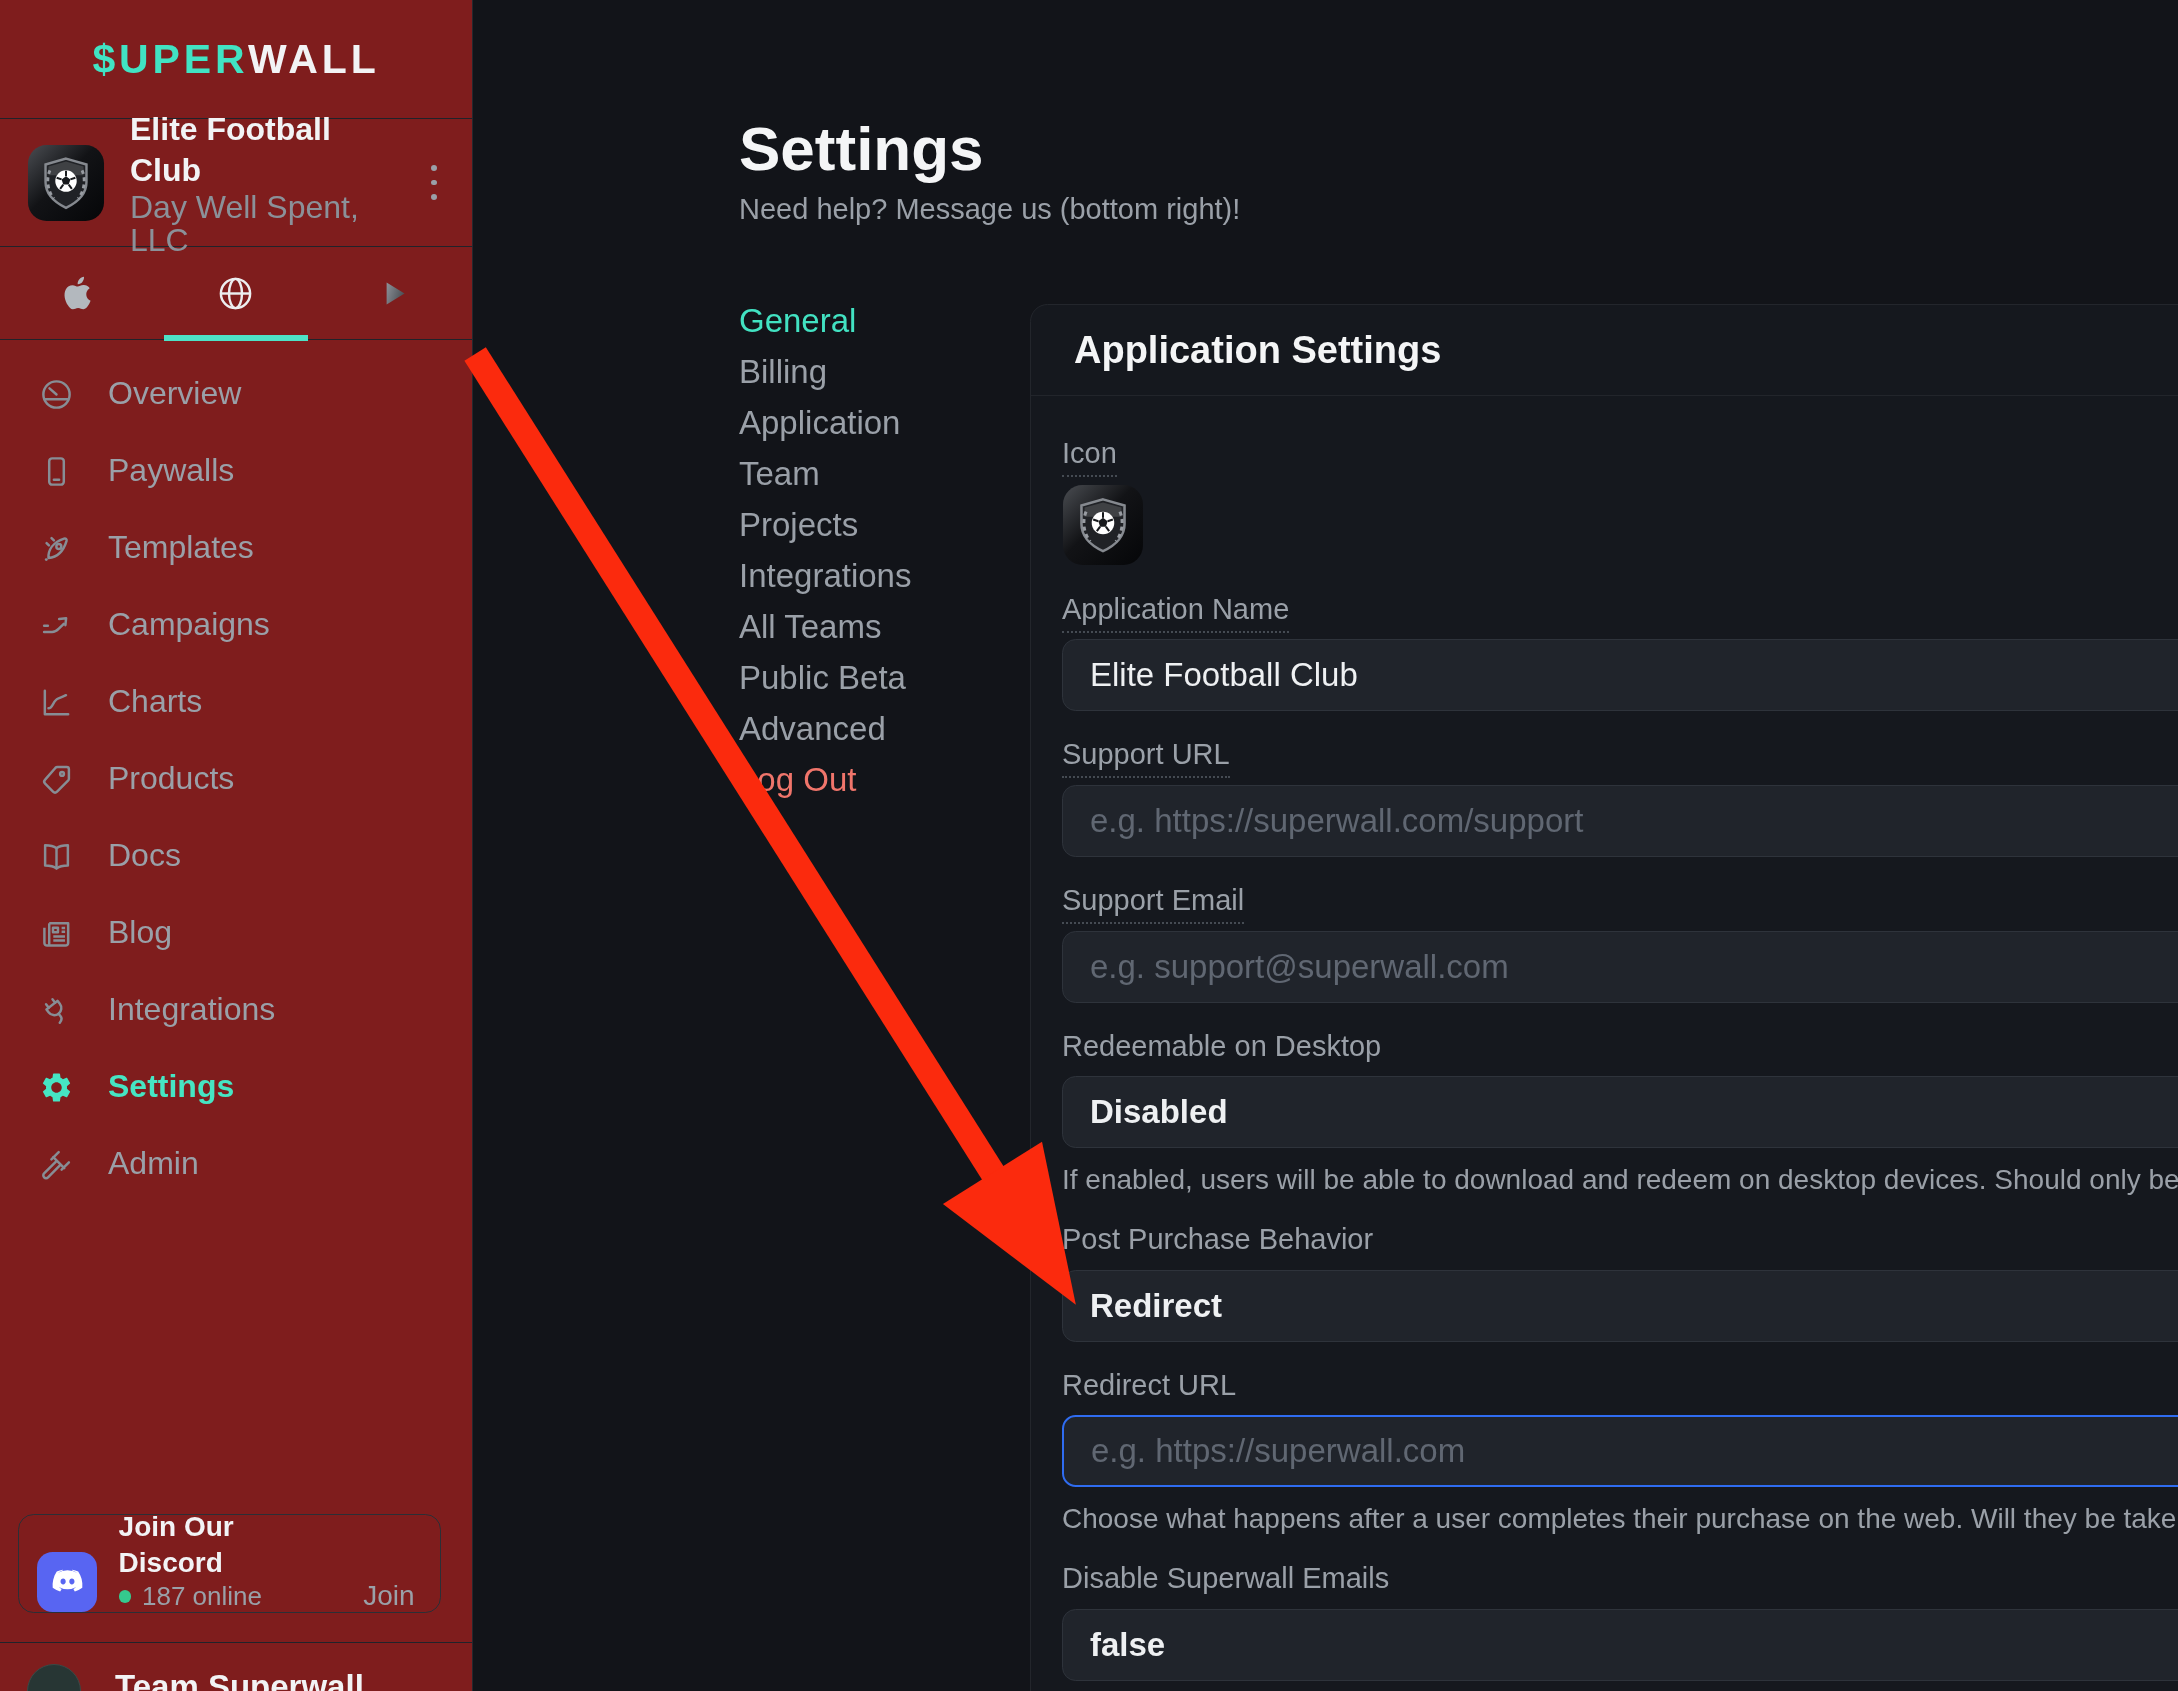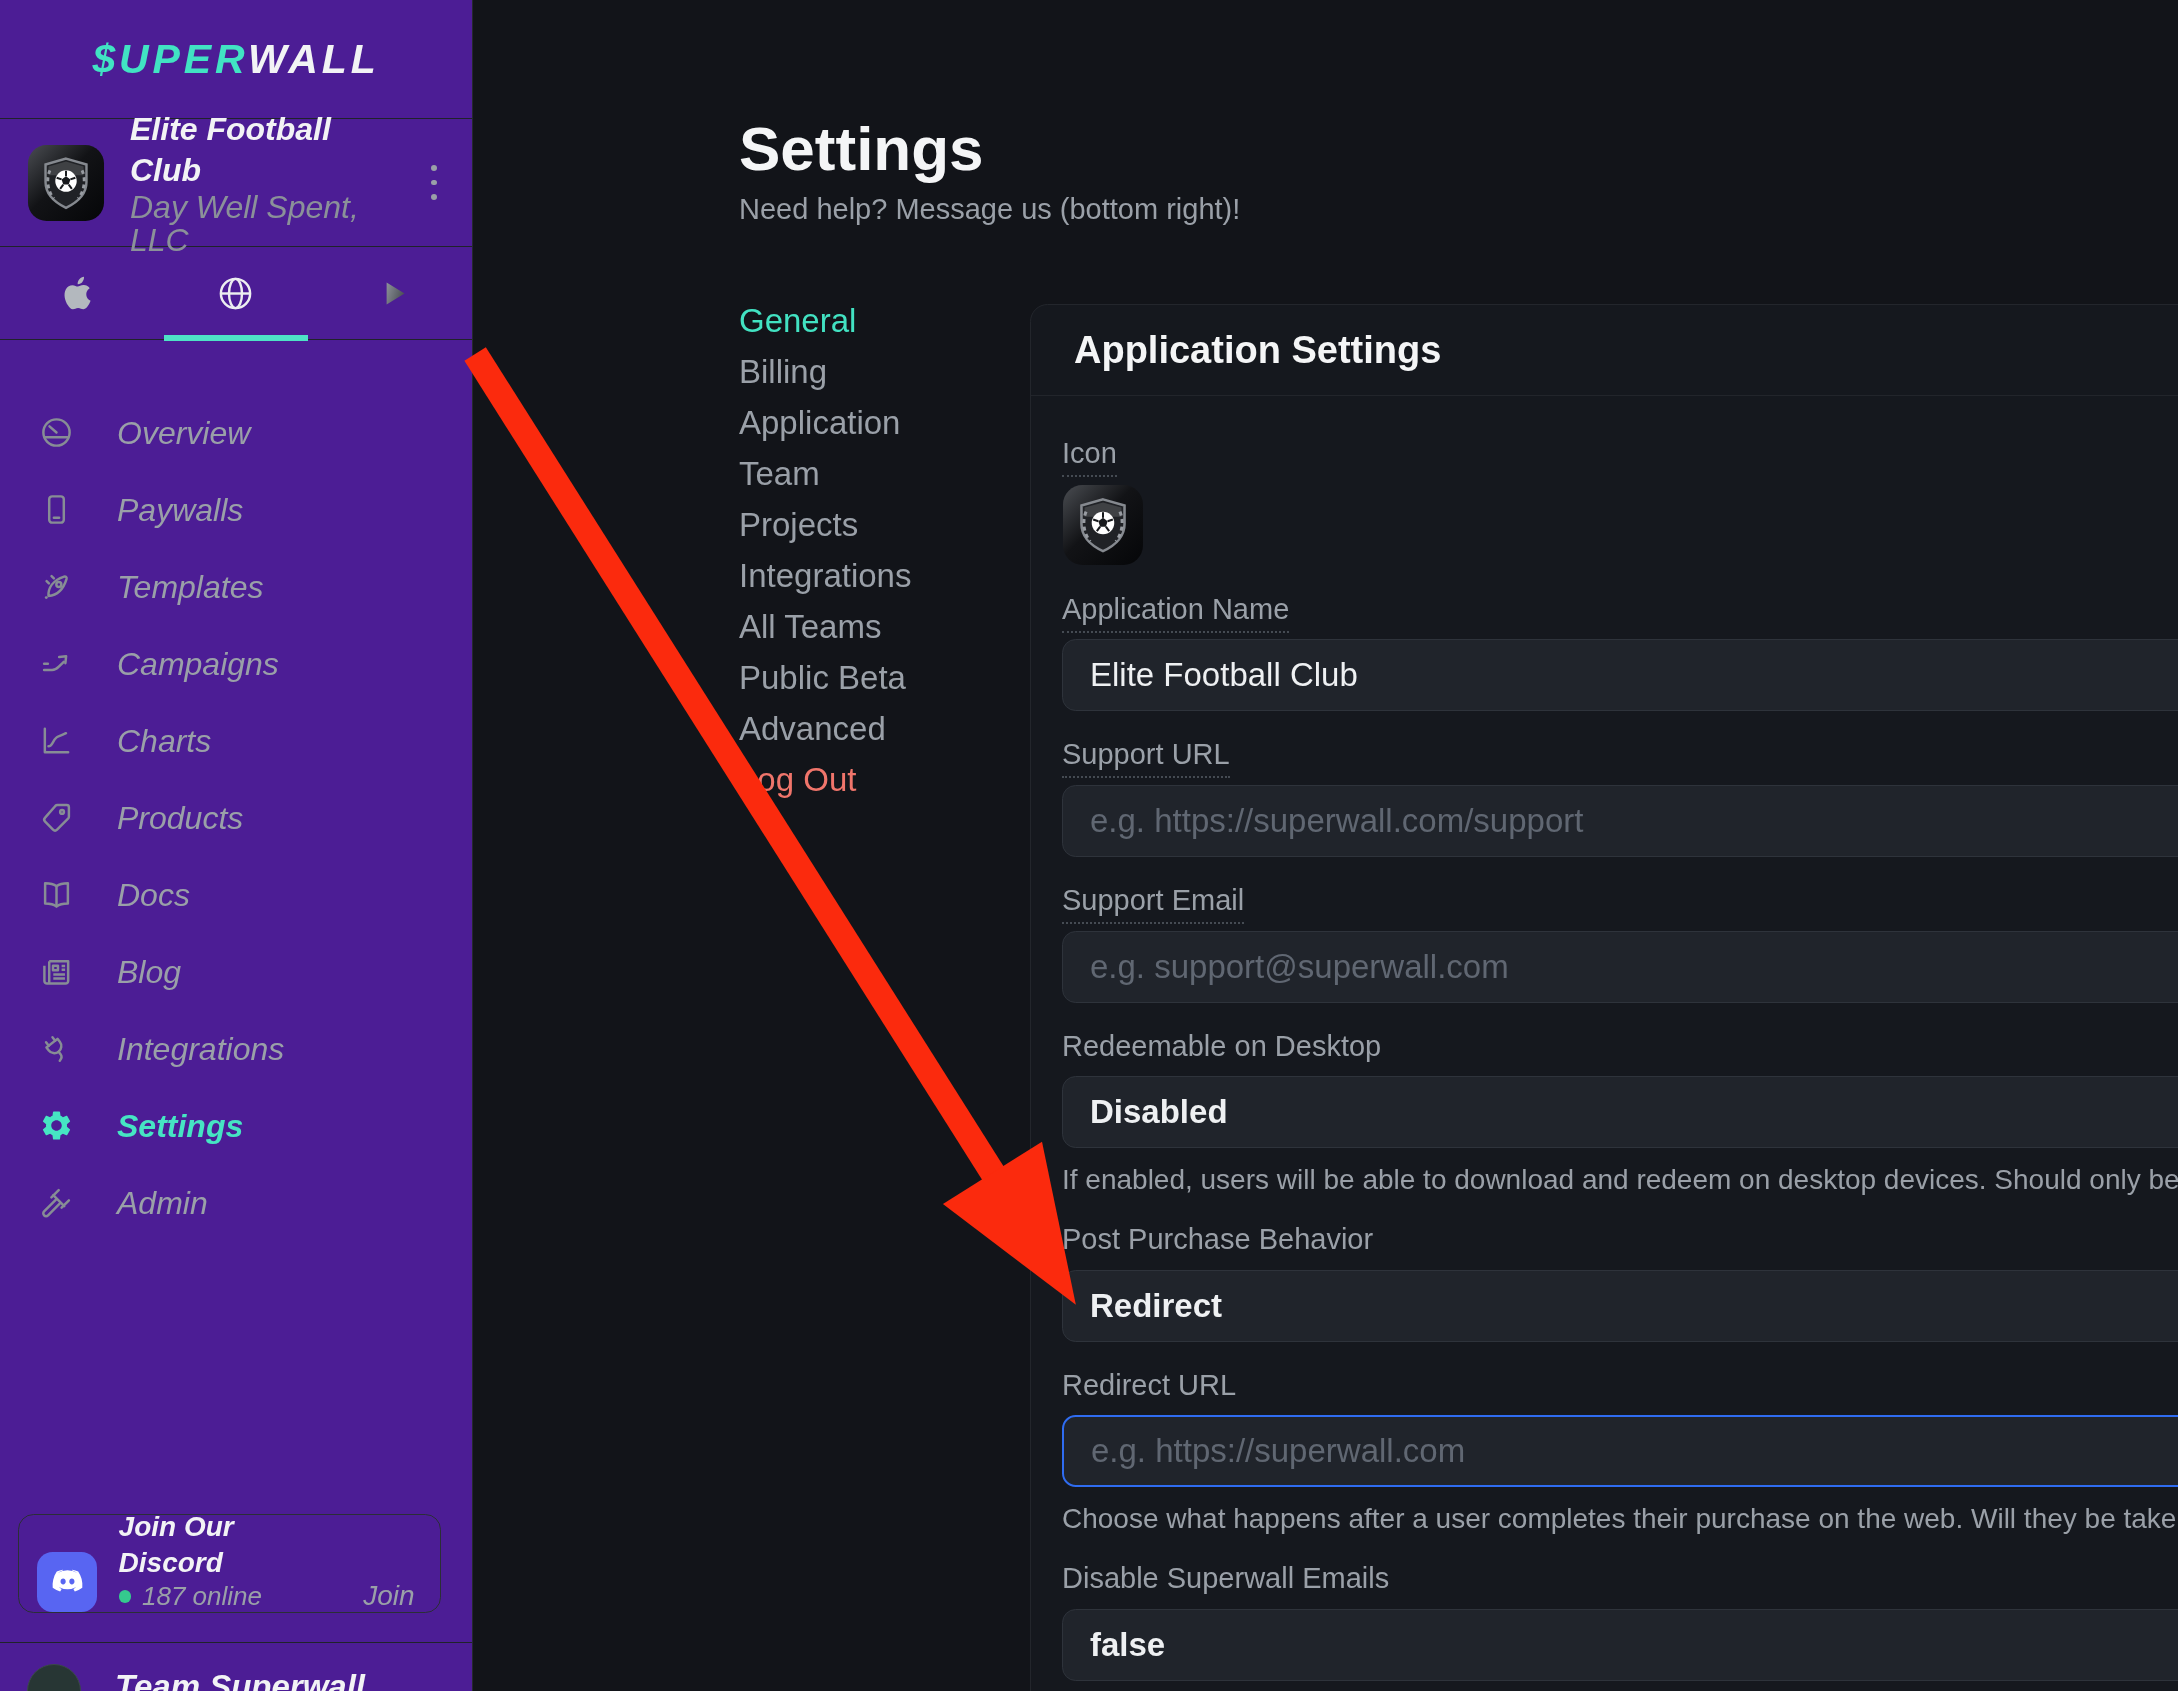--- a/index.html
+++ b/index.html
@@ -5,21 +5,21 @@
   * { margin:0; padding:0; box-sizing:border-box; }
   html,body { background:#0c0e12; }
   body {
     width:2179px; height:1691px; position:relative; overflow:hidden;
     background:#121419; font-family:"Liberation Sans", sans-serif;
     -webkit-font-smoothing:antialiased;
   }
   
   .sidebar {
     position:absolute; left:0; top:0; bottom:0; width:473px;
-    background:#4c1d95; border-right:1px solid #25282e;font-style:italic;
+    background:#7f1d1d; border-right:1px solid #25282e;
   }
   .logo-row { height:119px; display:flex; align-items:center; justify-content:center;
     border-bottom:1px solid #20232a; }
   .logo { font-size:41px; font-weight:800; letter-spacing:3.9px; }
   .logo .accent { color:#41e3c3; }
   .logo .rest { color:#f2f3f5; }
 
   .team-row { height:128px; display:flex; align-items:center; gap:25px;
     padding:0 29px 0 27px; border-bottom:1px solid #20232a; cursor:pointer; }
   .team-icon { width:78px; height:78px; flex:0 0 78px; }
@@ -27,21 +27,21 @@
   .team-name { color:#f2f3f5; font-size:32px; font-weight:700; line-height:41px; }
   .team-org { color:#8b9199; font-size:32px; line-height:33px; }
   .dots { display:flex; flex-direction:column; gap:8.8px; padding:5.9px; }
   .dots i { width:5.9px; height:5.9px; border-radius:50%; background:#9aa0a8; }
 
   .tabs { height:93px; display:flex; border-bottom:1px solid #20232a; }
   .tab { flex:1; display:flex; align-items:center; justify-content:center; position:relative; cursor:pointer; }
   .tab.active::after { content:""; position:absolute; left:6.8px; right:6.8px; bottom:-2px; height:5.9px; background:#4ee2c6; }
 
   .menu { margin-top:35px; }
-  .menu-item { height:77px; display:flex; align-items:flex-end; padding-left:37px; gap:41px;
+  .menu-item { height:77px; display:flex; align-items:flex-start; padding-left:37px; gap:32px;
     color:#9aa0a8; cursor:pointer; }
   .menu-item .mi-icon { width:39px; height:39px; display:flex; align-items:center; justify-content:center; color:#878d95; }
   .menu-item .mi-label { font-size:32px; font-weight:500; }
   .menu-item.active { color:#46e5c3; }
   .menu-item.active .mi-icon { color:#46e5c3; }
   .menu-item.active .mi-label { font-weight:700; }
 
   .discord-card { position:absolute; left:17.6px; top:1514px; width:423px; height:99px;
     border:1px solid #2b2f36; border-radius:15.6px; display:flex; align-items:flex-end;
     padding:0 25px 0 18.5px; gap:21.5px; cursor:pointer; }

